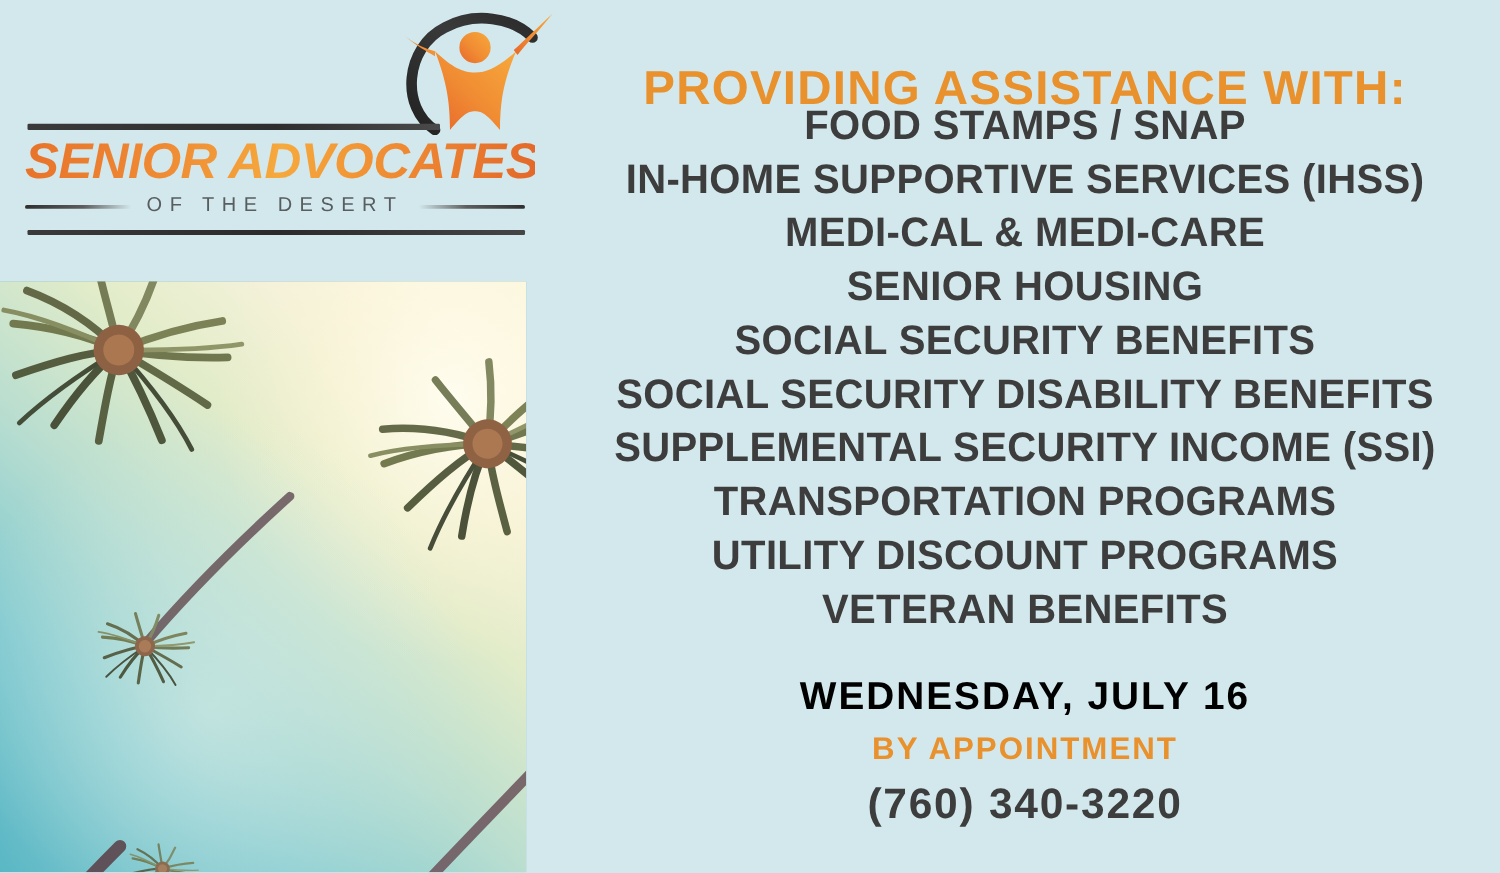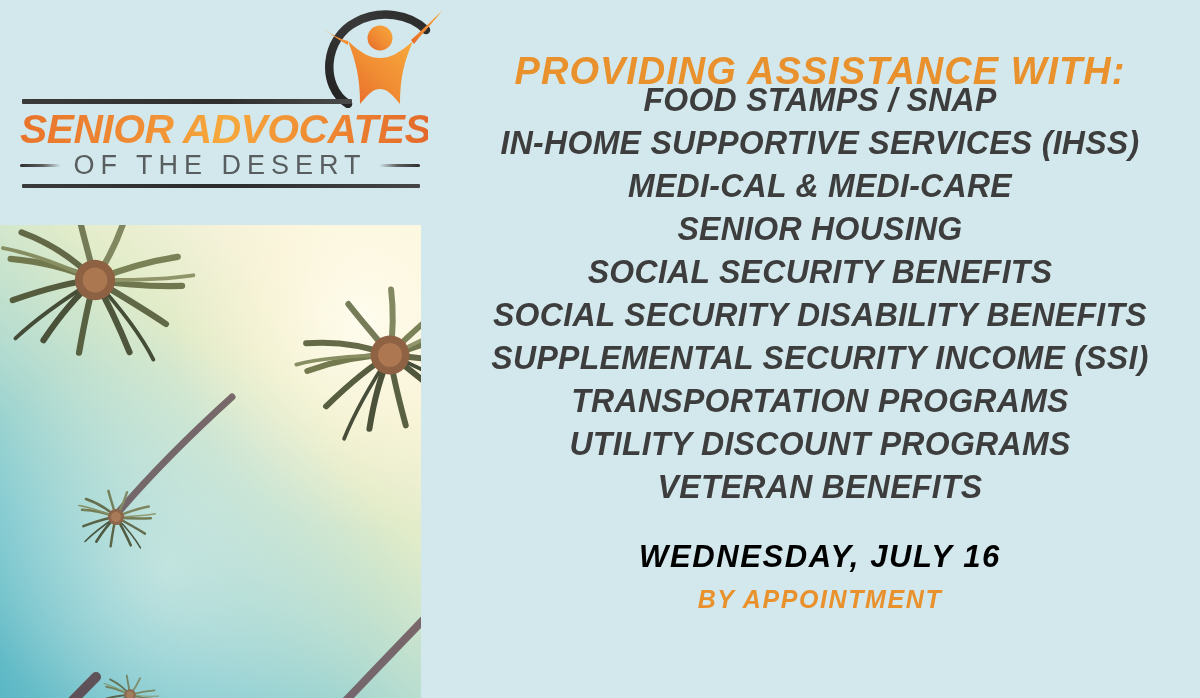--- a/index.html
+++ b/index.html
@@ -91,21 +91,21 @@
     border-radius: 2px;
   }
   .sub-line.left {
     background: linear-gradient(90deg, #2f2f2f 0%, #5d5d5d 55%, rgba(150,160,163,0) 100%);
   }
   .sub-line.right {
     background: linear-gradient(270deg, #2f2f2f 0%, #5d5d5d 55%, rgba(150,160,163,0) 100%);
   }
   #logo-subtitle {
     flex: 0 0 auto;
-    font-size: 27px;
+    font-size: 16px;
     font-weight: normal;
     letter-spacing: 6px;
     color: #585d5f;
     white-space: nowrap;
   }
   #logo-rule-bottom {
     position: absolute;
     left: 22px;
     top: 184px;
     width: 398px;
@@ -131,21 +131,20 @@
   }
 
   
   #content {
     position: absolute;
     left: 440px;
     top: 0;
     width: 760px;
     height: 494px;
     text-align: center;
-    font-style: italic;
   }
   #heading {
     position: absolute;
     left: 0;
     top: 24px;
     width: 760px;
     font-size: 38px;
     font-weight: bold;
     letter-spacing: 1px;
     color: #e8912d;
@@ -335,15 +334,16 @@
       <li>SOCIAL SECURITY DISABILITY BENEFITS</li>
       <li>SUPPLEMENTAL SECURITY INCOME (SSI)</li>
       <li>TRANSPORTATION PROGRAMS</li>
       <li>UTILITY DISCOUNT PROGRAMS</li>
       <li>VETERAN BENEFITS</li>
     </ul>
 
     <div id="footer-block">
       <div class="footer-line" id="footer-date">WEDNESDAY, JULY 16</div>
       <div class="footer-line" id="footer-appointment">BY APPOINTMENT</div>
+      <div class="footer-line" id="footer-phone">(760) 340-3220</div>
     </div>
   </div>
 </div>
 
 </body></html>

